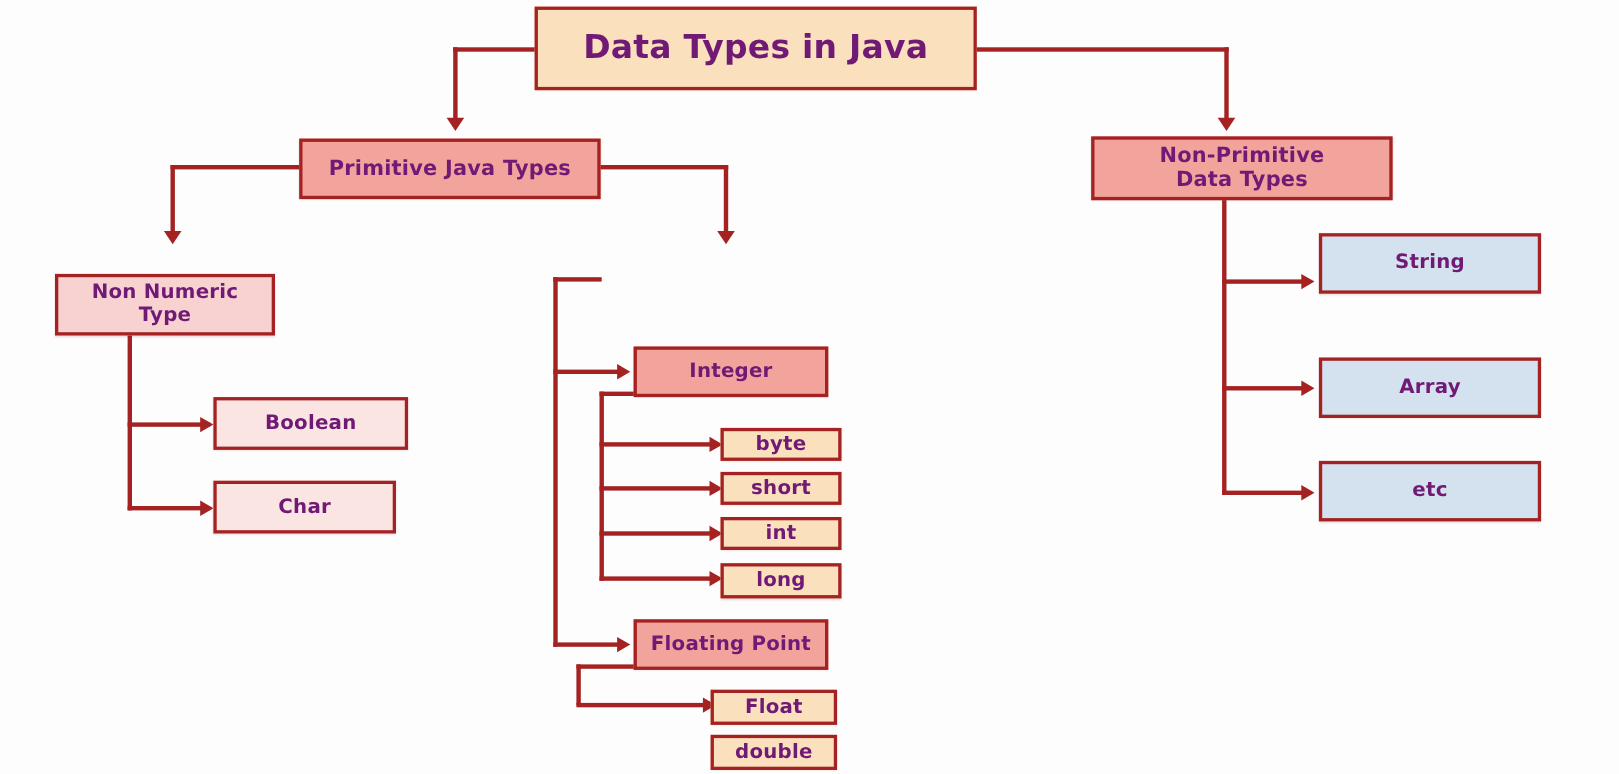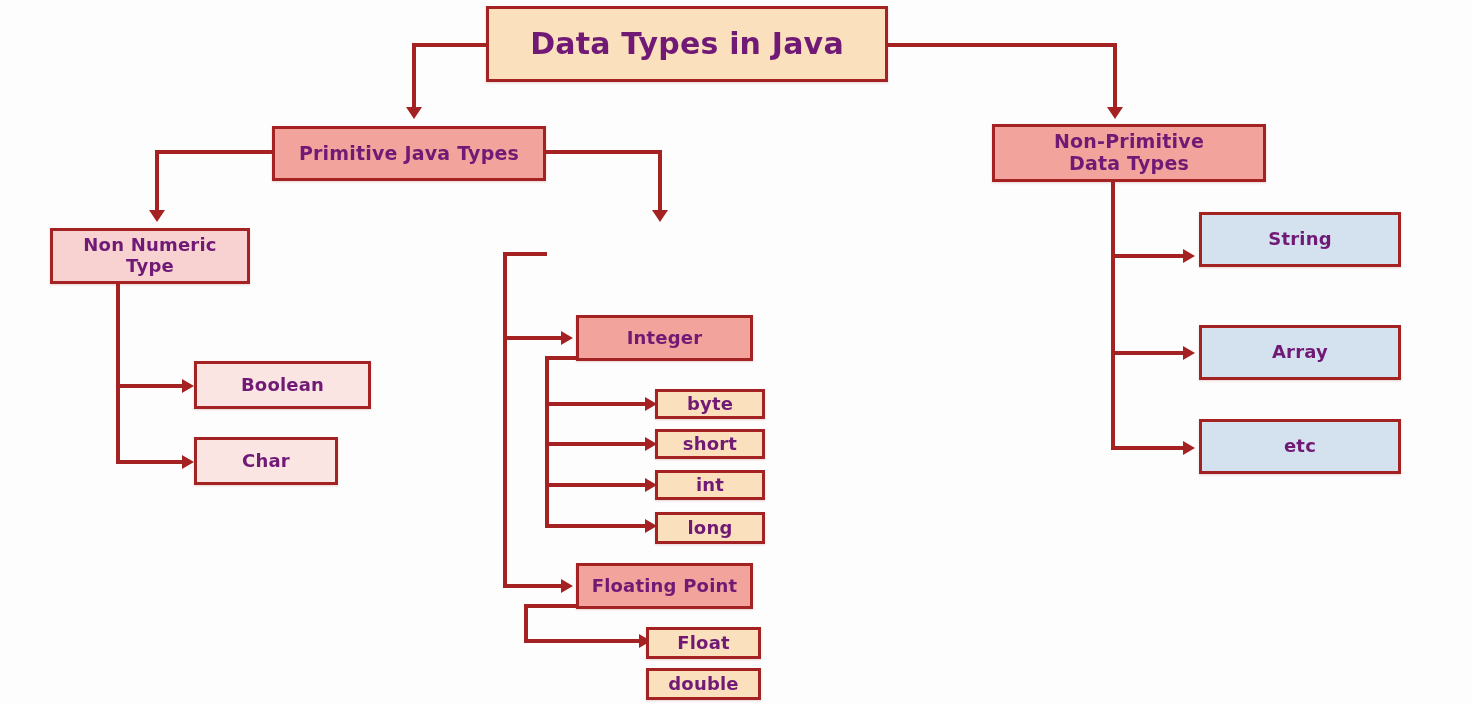--- a/index.html
+++ b/index.html
@@ -20,21 +20,21 @@
     text-align:center;
     color:#701a75;
     font-weight:bold;
     line-height:1.15;
     letter-spacing:.2px;
     z-index:3;
     box-shadow:0 1px 2px rgba(120,20,20,.18);
   }
   .fill-cream{background:#fbe0bd;}
   .fill-salmon{background:#f2a39b;}
-  .fill-pink{background:#f7d2d0;}
+  .fill-pink{background:#f7d2d0;margin-top:21px;}
   .fill-lightpink{background:#fbe5e3;}
   .fill-blue{background:#d4e1ee;}
 
   .title{font-size:30px;}
   .lvl1{font-size:19px;}
   .lvl2{font-size:18px;}
   .lvl3{font-size:18px;}
   .small-leaf{font-size:18px;}
 
   
@@ -128,21 +128,21 @@
   <div class="node lvl2 fill-pink" style="left:50px;top:228px;width:200px;height:56px;flex-direction:column;">
     <span>Non Numeric</span>
     <span>Type</span>
   </div>
 
 
   <div class="node lvl3 fill-lightpink" style="left:194px;top:361px;width:177px;height:48px;">
     <span>Boolean</span>
   </div>
 
-  <div class="node lvl3 fill-lightpink" style="left:194px;top:437px;width:144px;height:48px;">
+  <div class="node lvl3 fill-lightpink" style="left:194px;top:437px;width:166px;height:48px;">
     <span>Char</span>
   </div>
 
   <div class="node lvl3 fill-salmon" style="left:576px;top:315px;width:177px;height:46px;">
     <span>Integer</span>
   </div>
 
   <div class="node small-leaf fill-cream" style="left:655px;top:389px;width:110px;height:30px;">
     <span>byte</span>
   </div>

